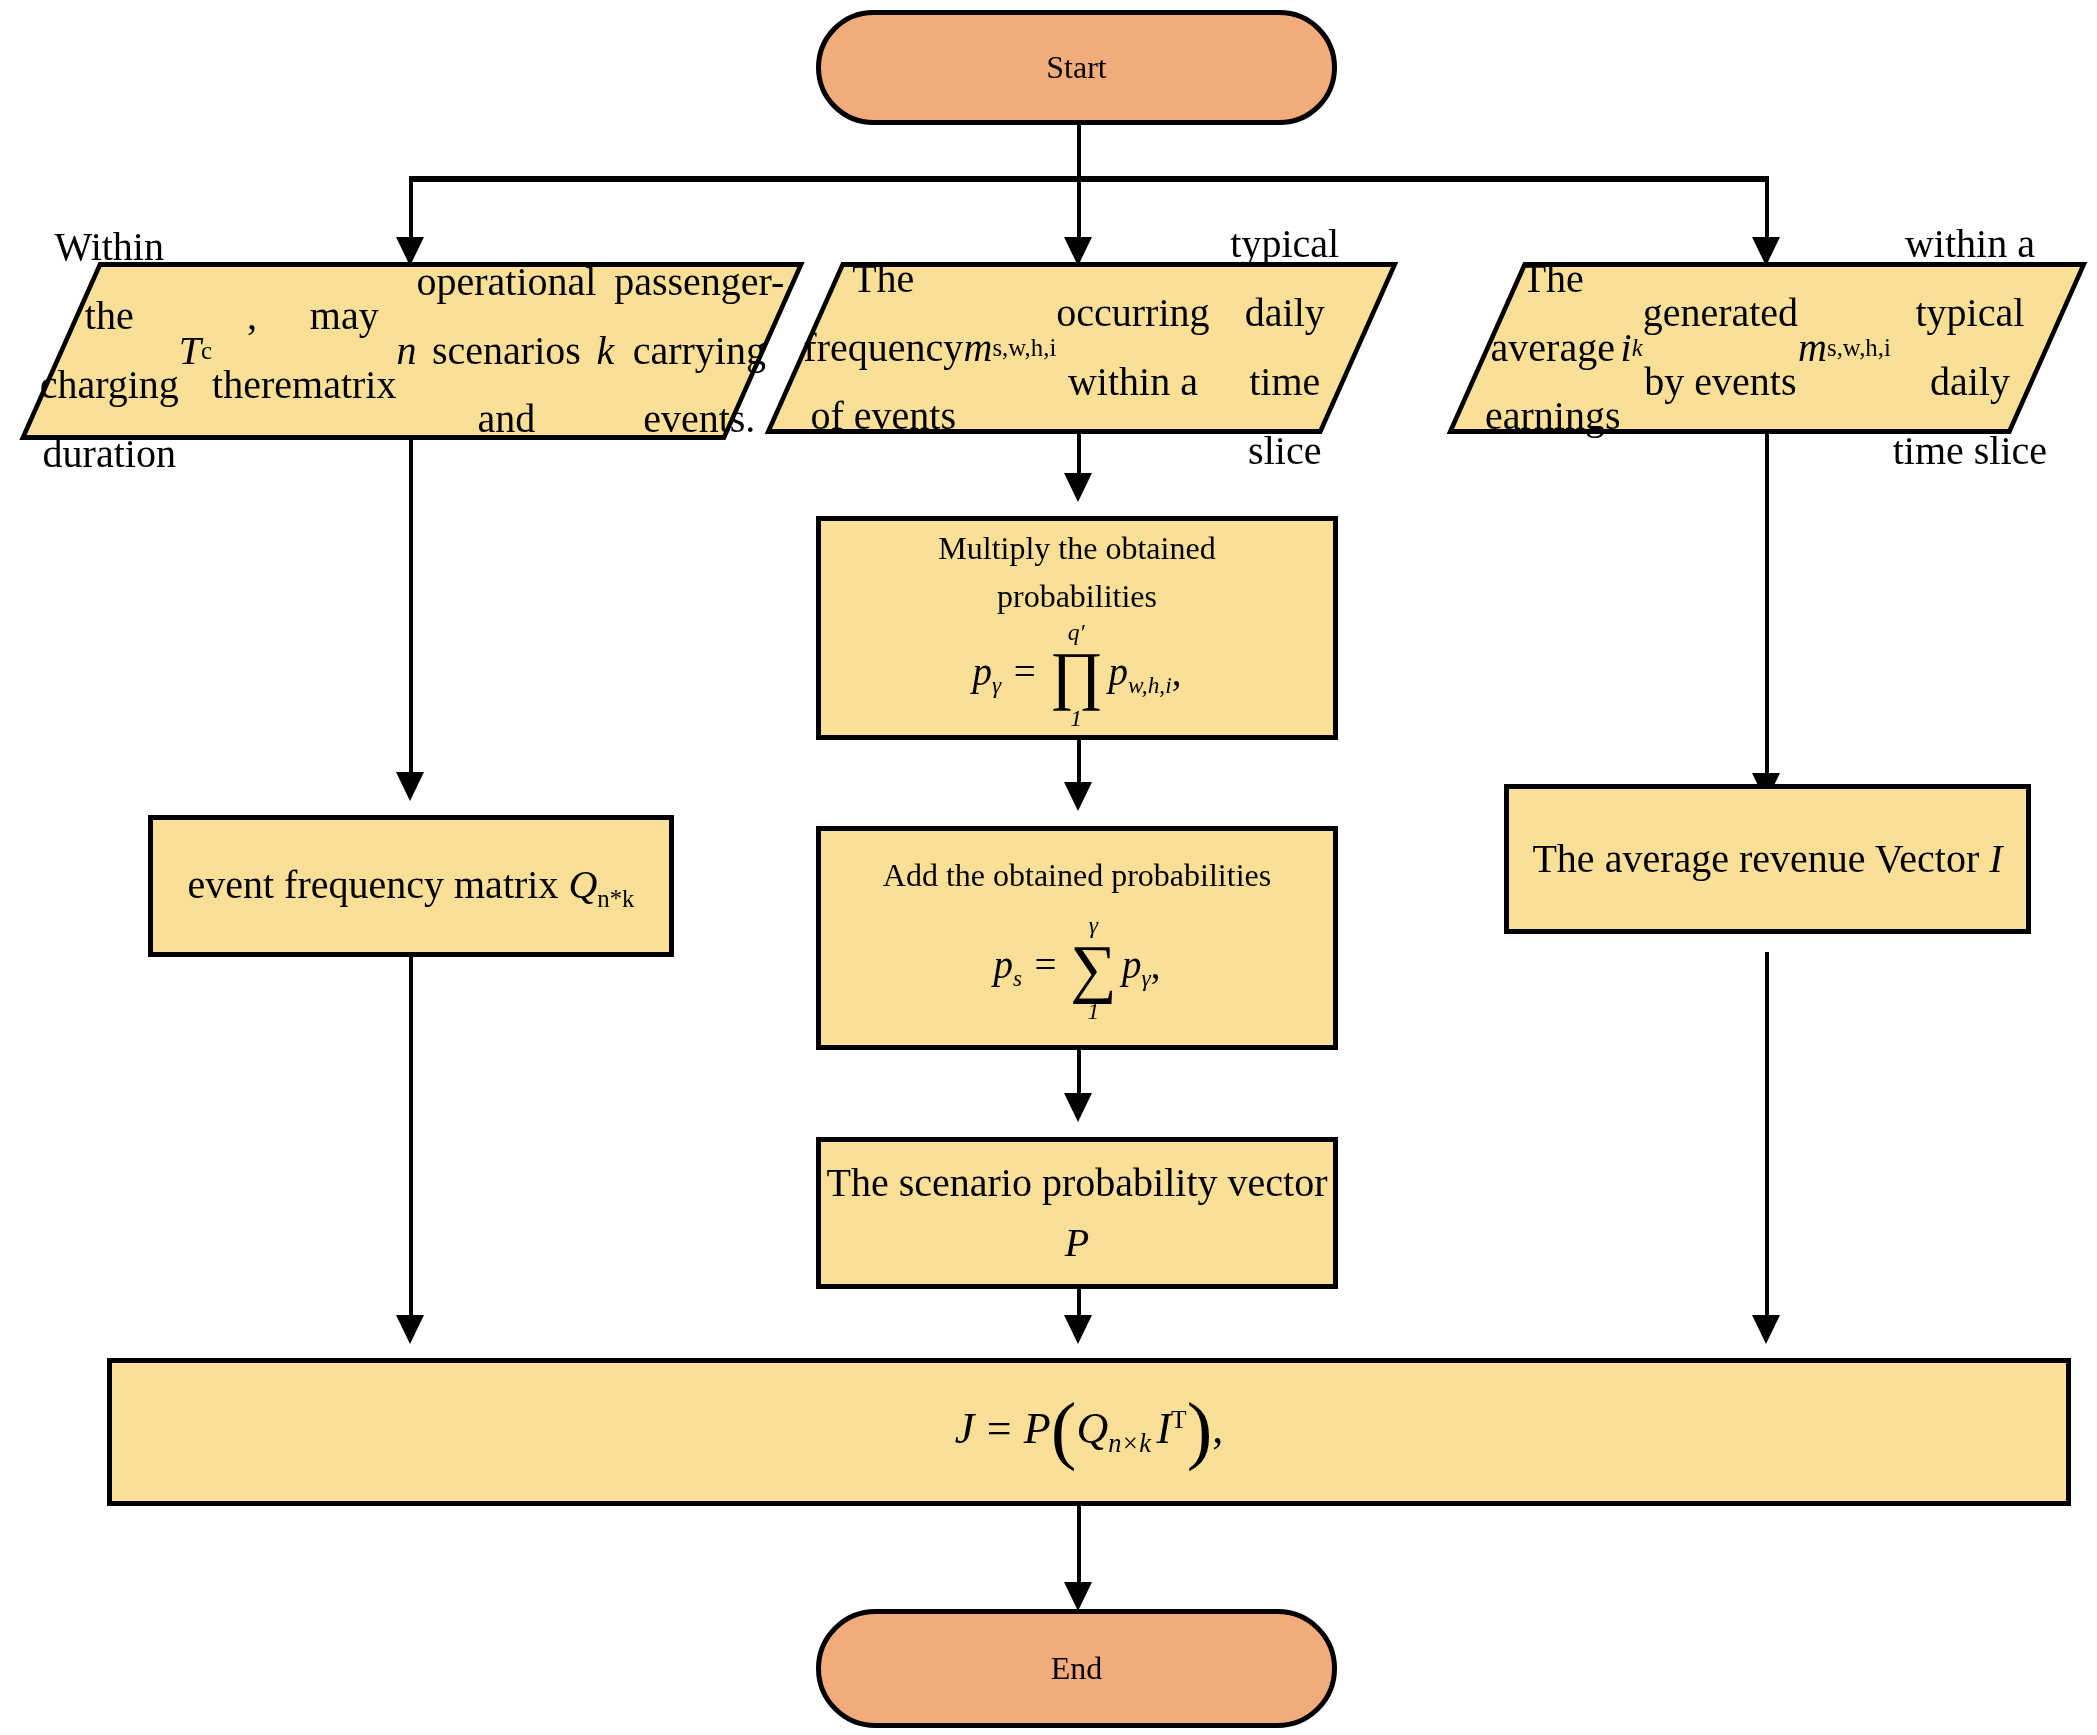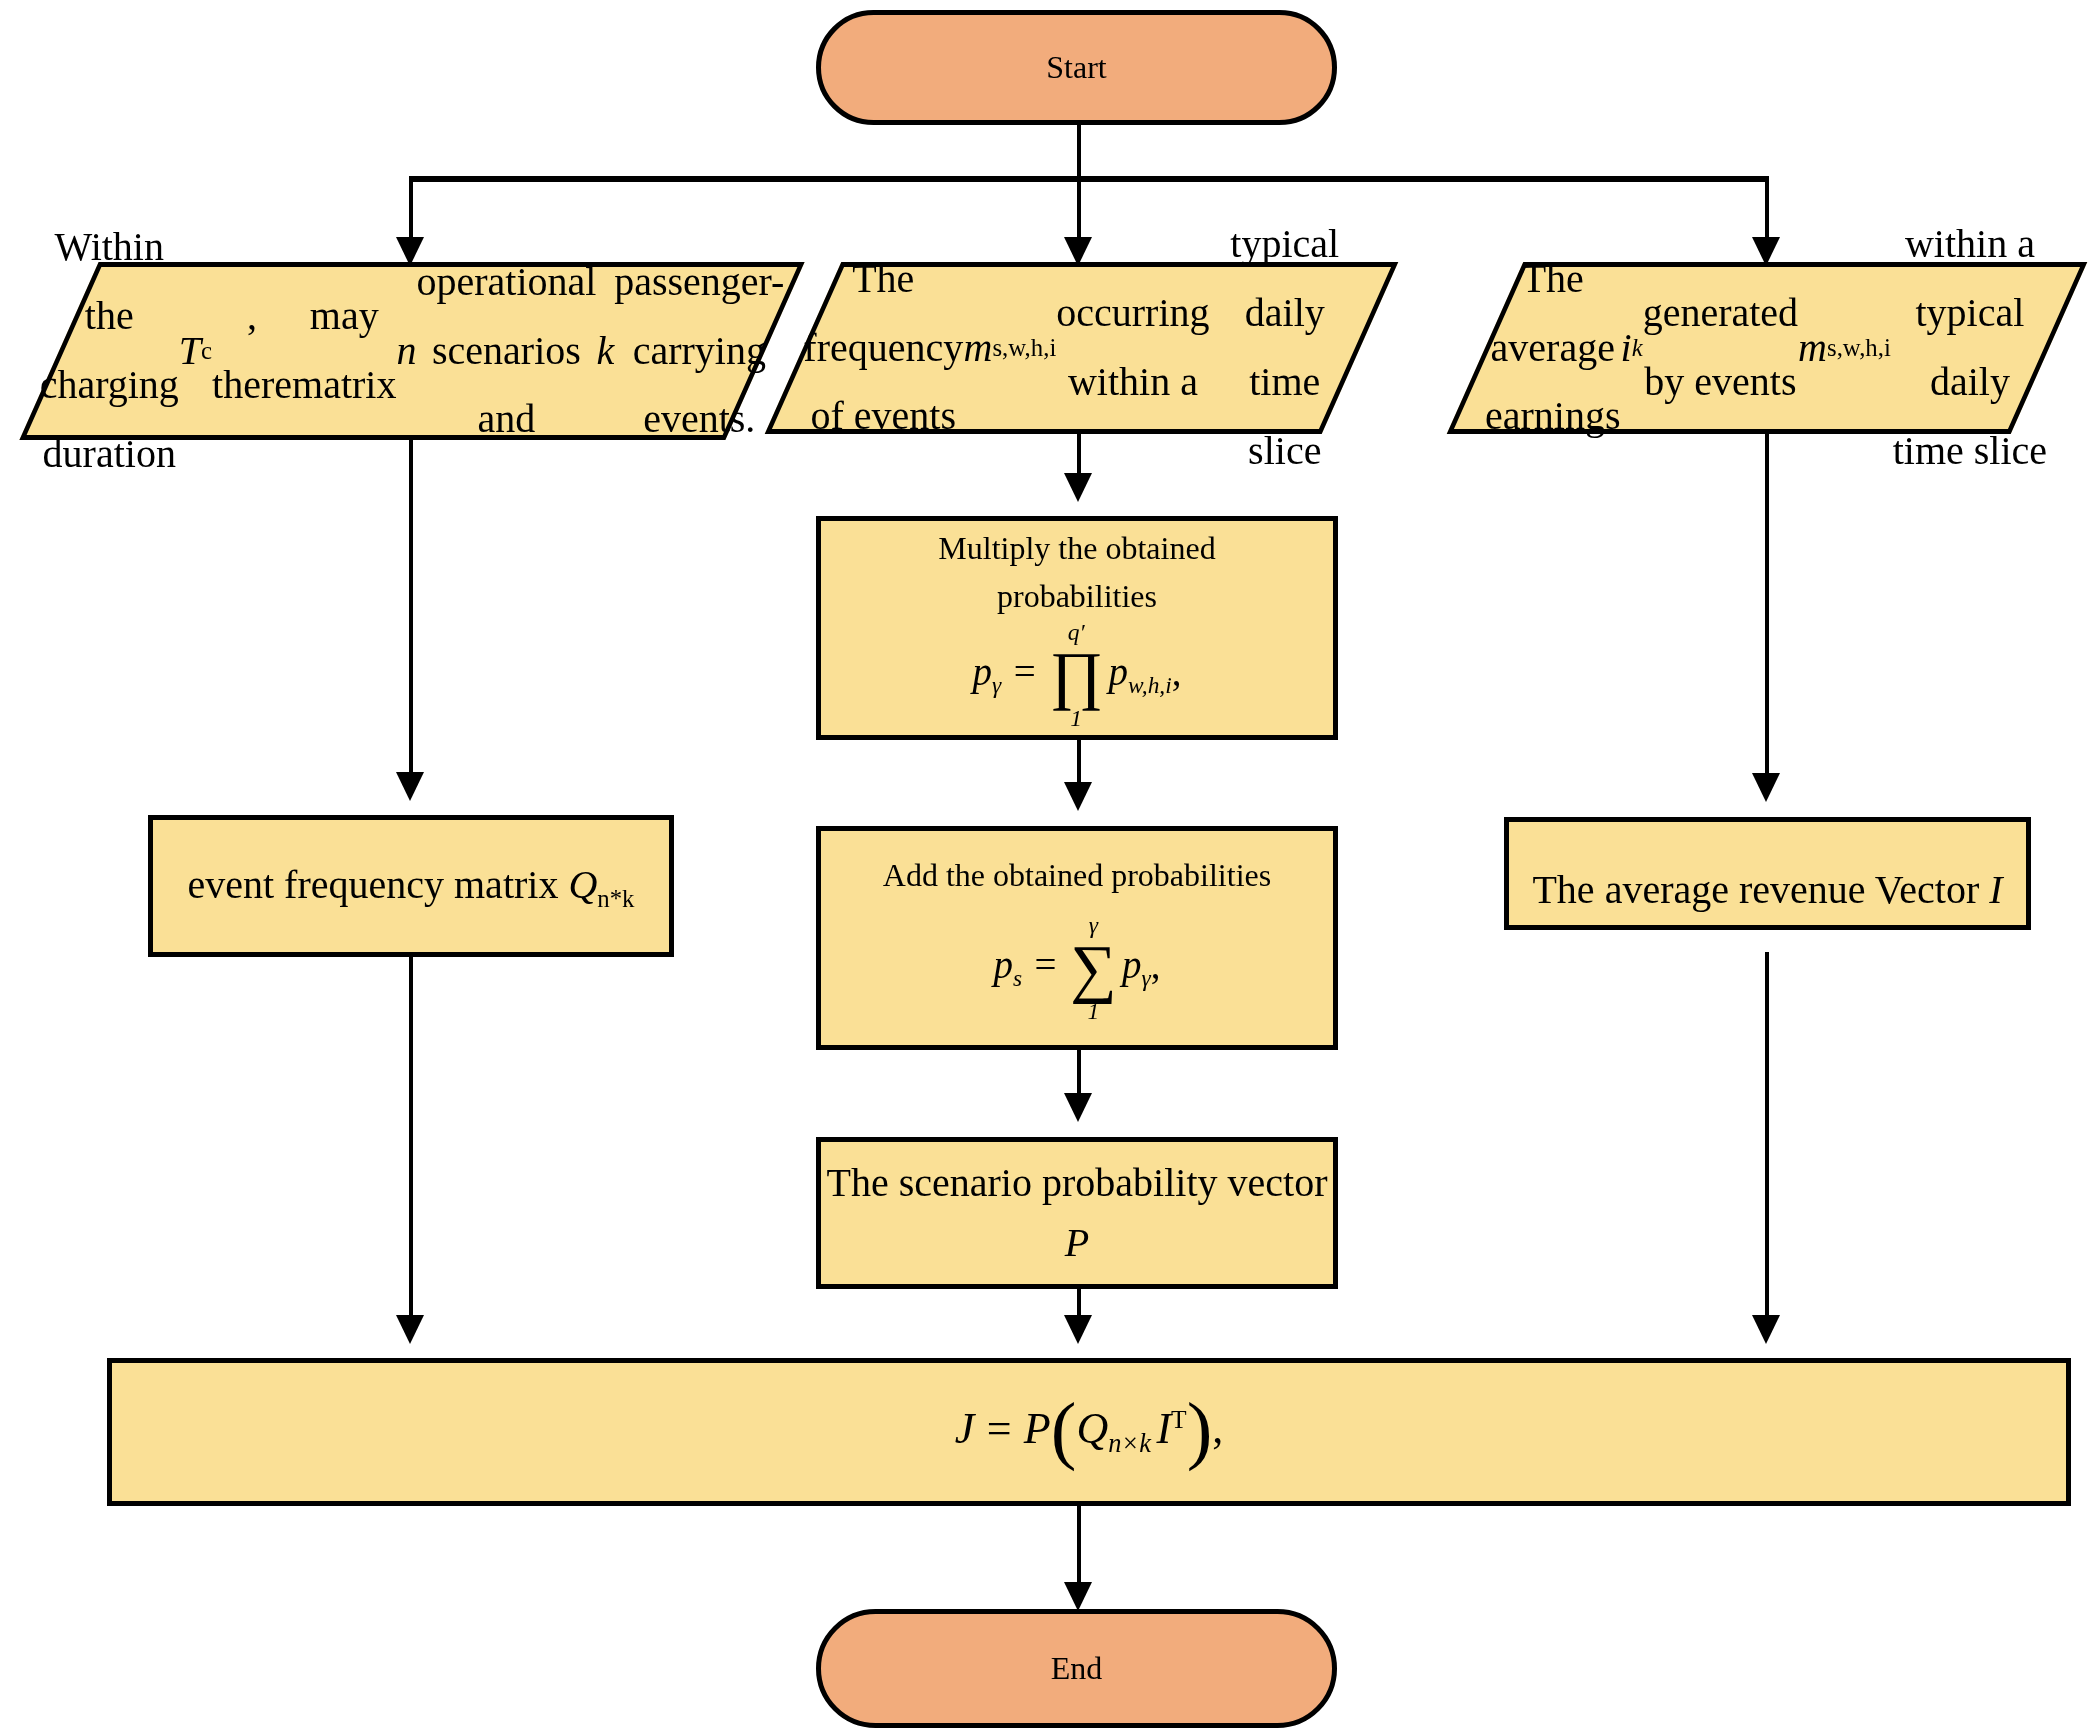--- a/index.html
+++ b/index.html
@@ -227,21 +227,21 @@
     <div class="box-title"><span>Add the obtained probabilities</span></div>
     <div class="formula">
       <span class="it">p</span><span class="f-sub it">s</span><span class="f-eq">=</span><span class="limop">
           <span class="lim it">γ</span>
           <span class="bigop">∑</span>
           <span class="lim">1</span>
         </span><span class="it">p</span><span class="f-sub it">γ</span><span class="f-tail">,</span>
     </div>
   </div>
 
-  <div class="shape rect" style="left:1504px; top:801px; width:527px; height:113px;align-items:flex-end;">
+  <div class="shape rect" style="left:1504px; top:768px; width:527px; height:150px;">
     <div class="node-text"><span>The average revenue Vector </span><span class="it">I</span></div>
   </div>
 
   <div class="shape rect" style="left:816px; top:1121px; width:522px; height:152px;">
     <div class="node-text" style="line-height:1.5;"><span>The scenario probability vector</span><br><span class="it">P</span></div>
   </div>
 
   <div class="shape rect" style="left:107px; top:1342px; width:1964px; height:148px;">
     <div class="formula" style="font-size:44px;">
       <span class="it">J</span><span class="f-eq">=</span><span class="it">P</span><span class="paren">(</span><span class="it">Q</span><span class="f-sub it">n×k</span><span class="it" style="margin-left:5.5px;">I</span><span class="f-sup">T</span><span class="paren">)</span><span class="f-tail">,</span>

